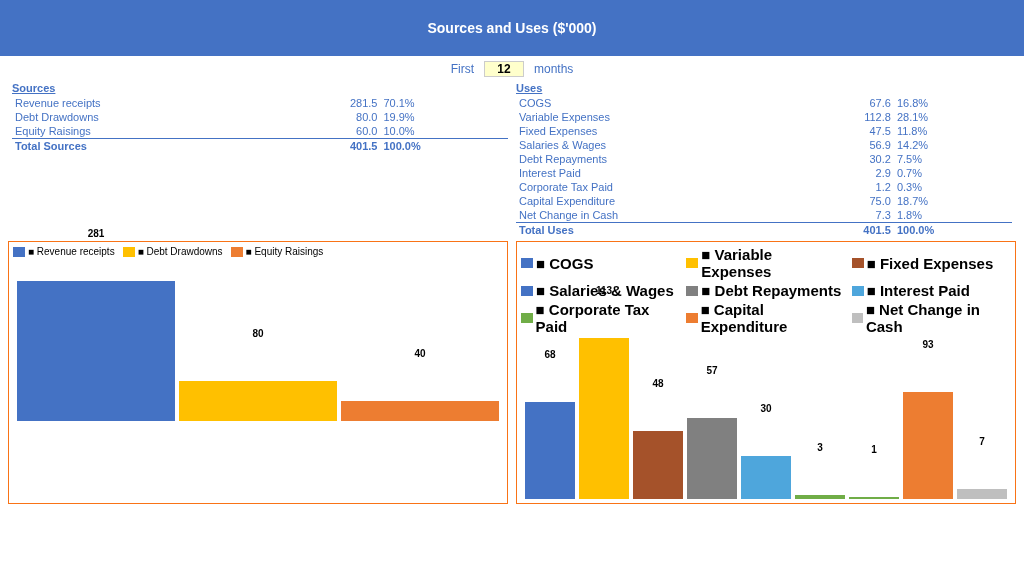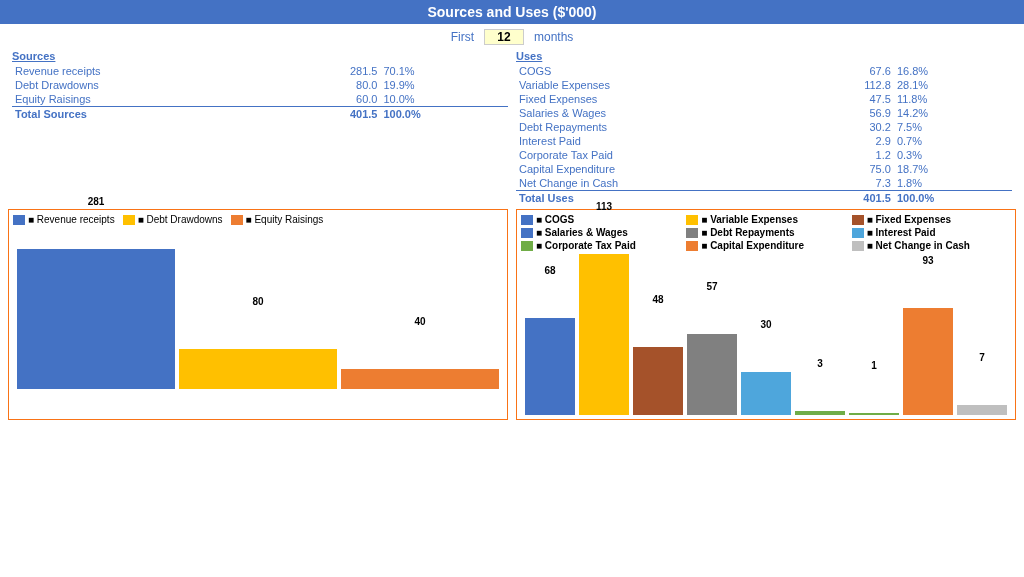--- a/index.html
+++ b/index.html
@@ -2,21 +2,21 @@
 <html><head>
   <meta charset="utf-8">
   <style>
     * { box-sizing: border-box; margin: 0; padding: 0; }
     body { font-family: Arial, sans-serif; font-size: 11px; background: #fff; width: 1024px; height: 577px; overflow: hidden; }
     
     .main-title {
       background: #4472C4;
       color: white;
       text-align: center;
-      padding: 4px;
+      padding: 20px;
       font-size: 14px;
       font-weight: bold;
     }
     
     .months-row {
       text-align: center;
       padding: 5px;
       font-size: 12px;
       color: #4472C4;
     }
@@ -121,21 +121,21 @@
     }
     
     .bar {
       width: 100%;
     }
 
     .uses-legend {
       display: grid;
       grid-template-columns: repeat(3, 1fr);
       gap: 2px 6px;
-      font-size: 10px;
+      font-size: 15px;
       margin-bottom: 4px;
     }
   </style>
 </head>
 <body>
 
 <div class="main-title">Sources and Uses ($'000)</div>
 
 <div class="months-row">
   <span>First</span>

